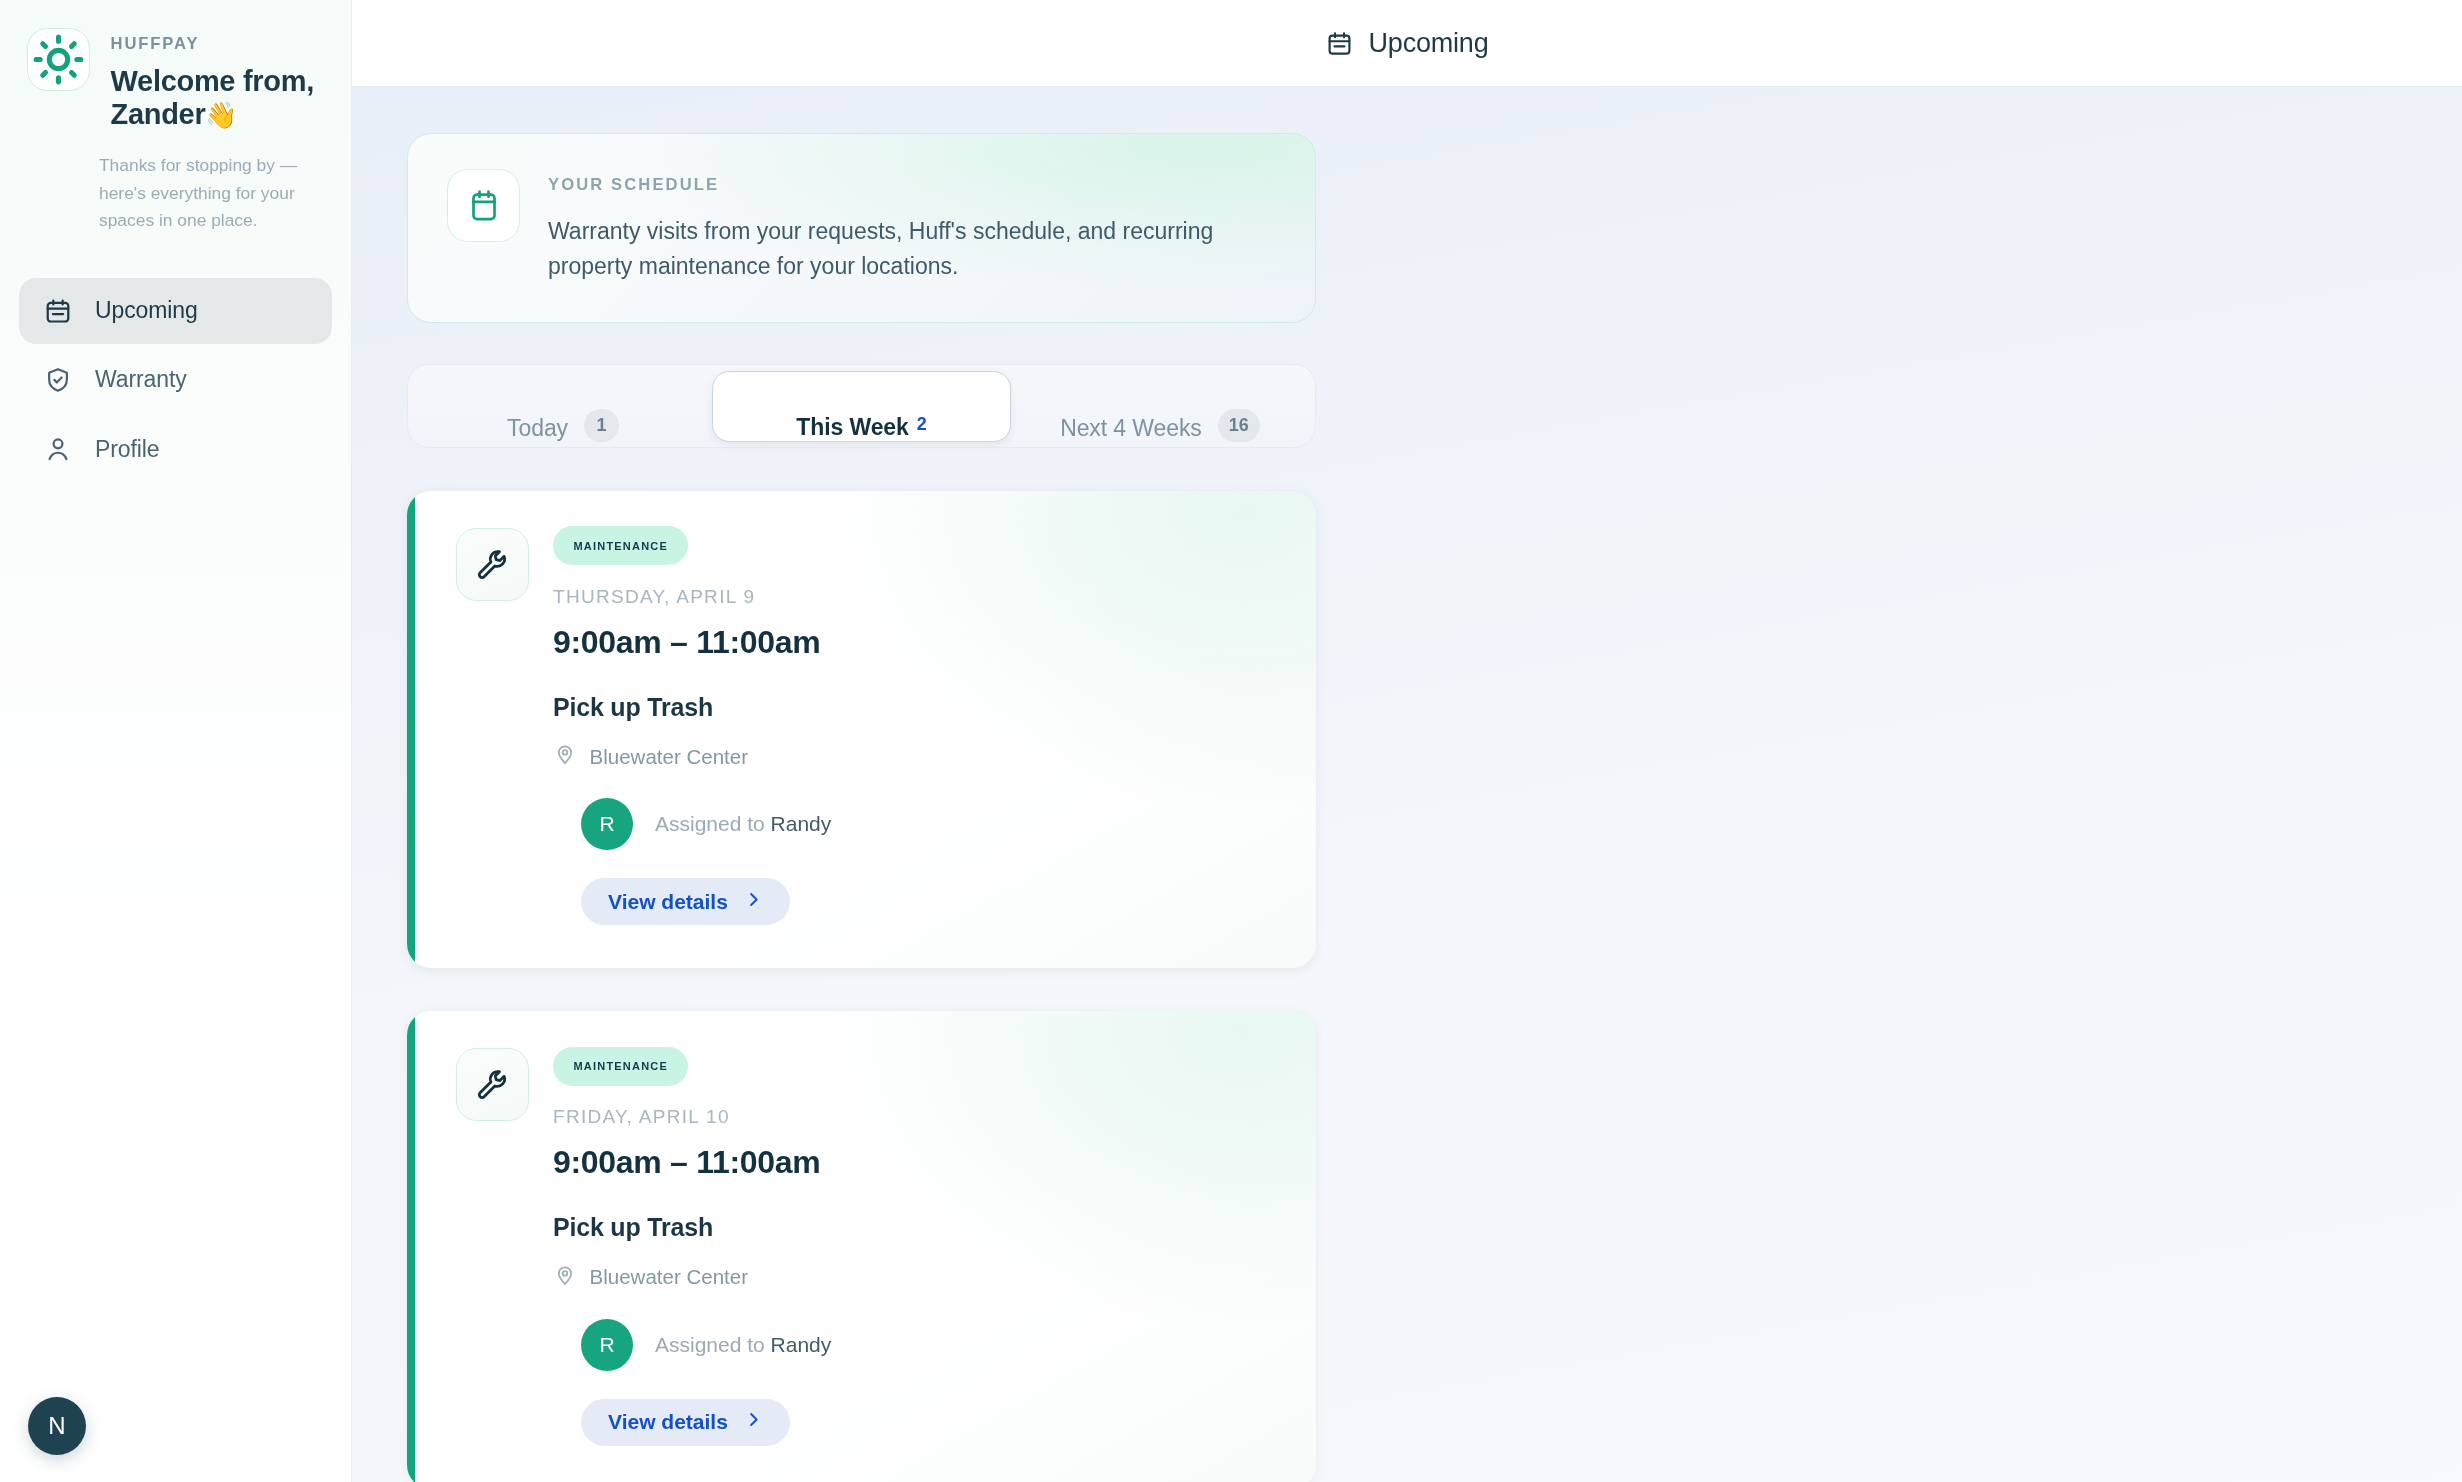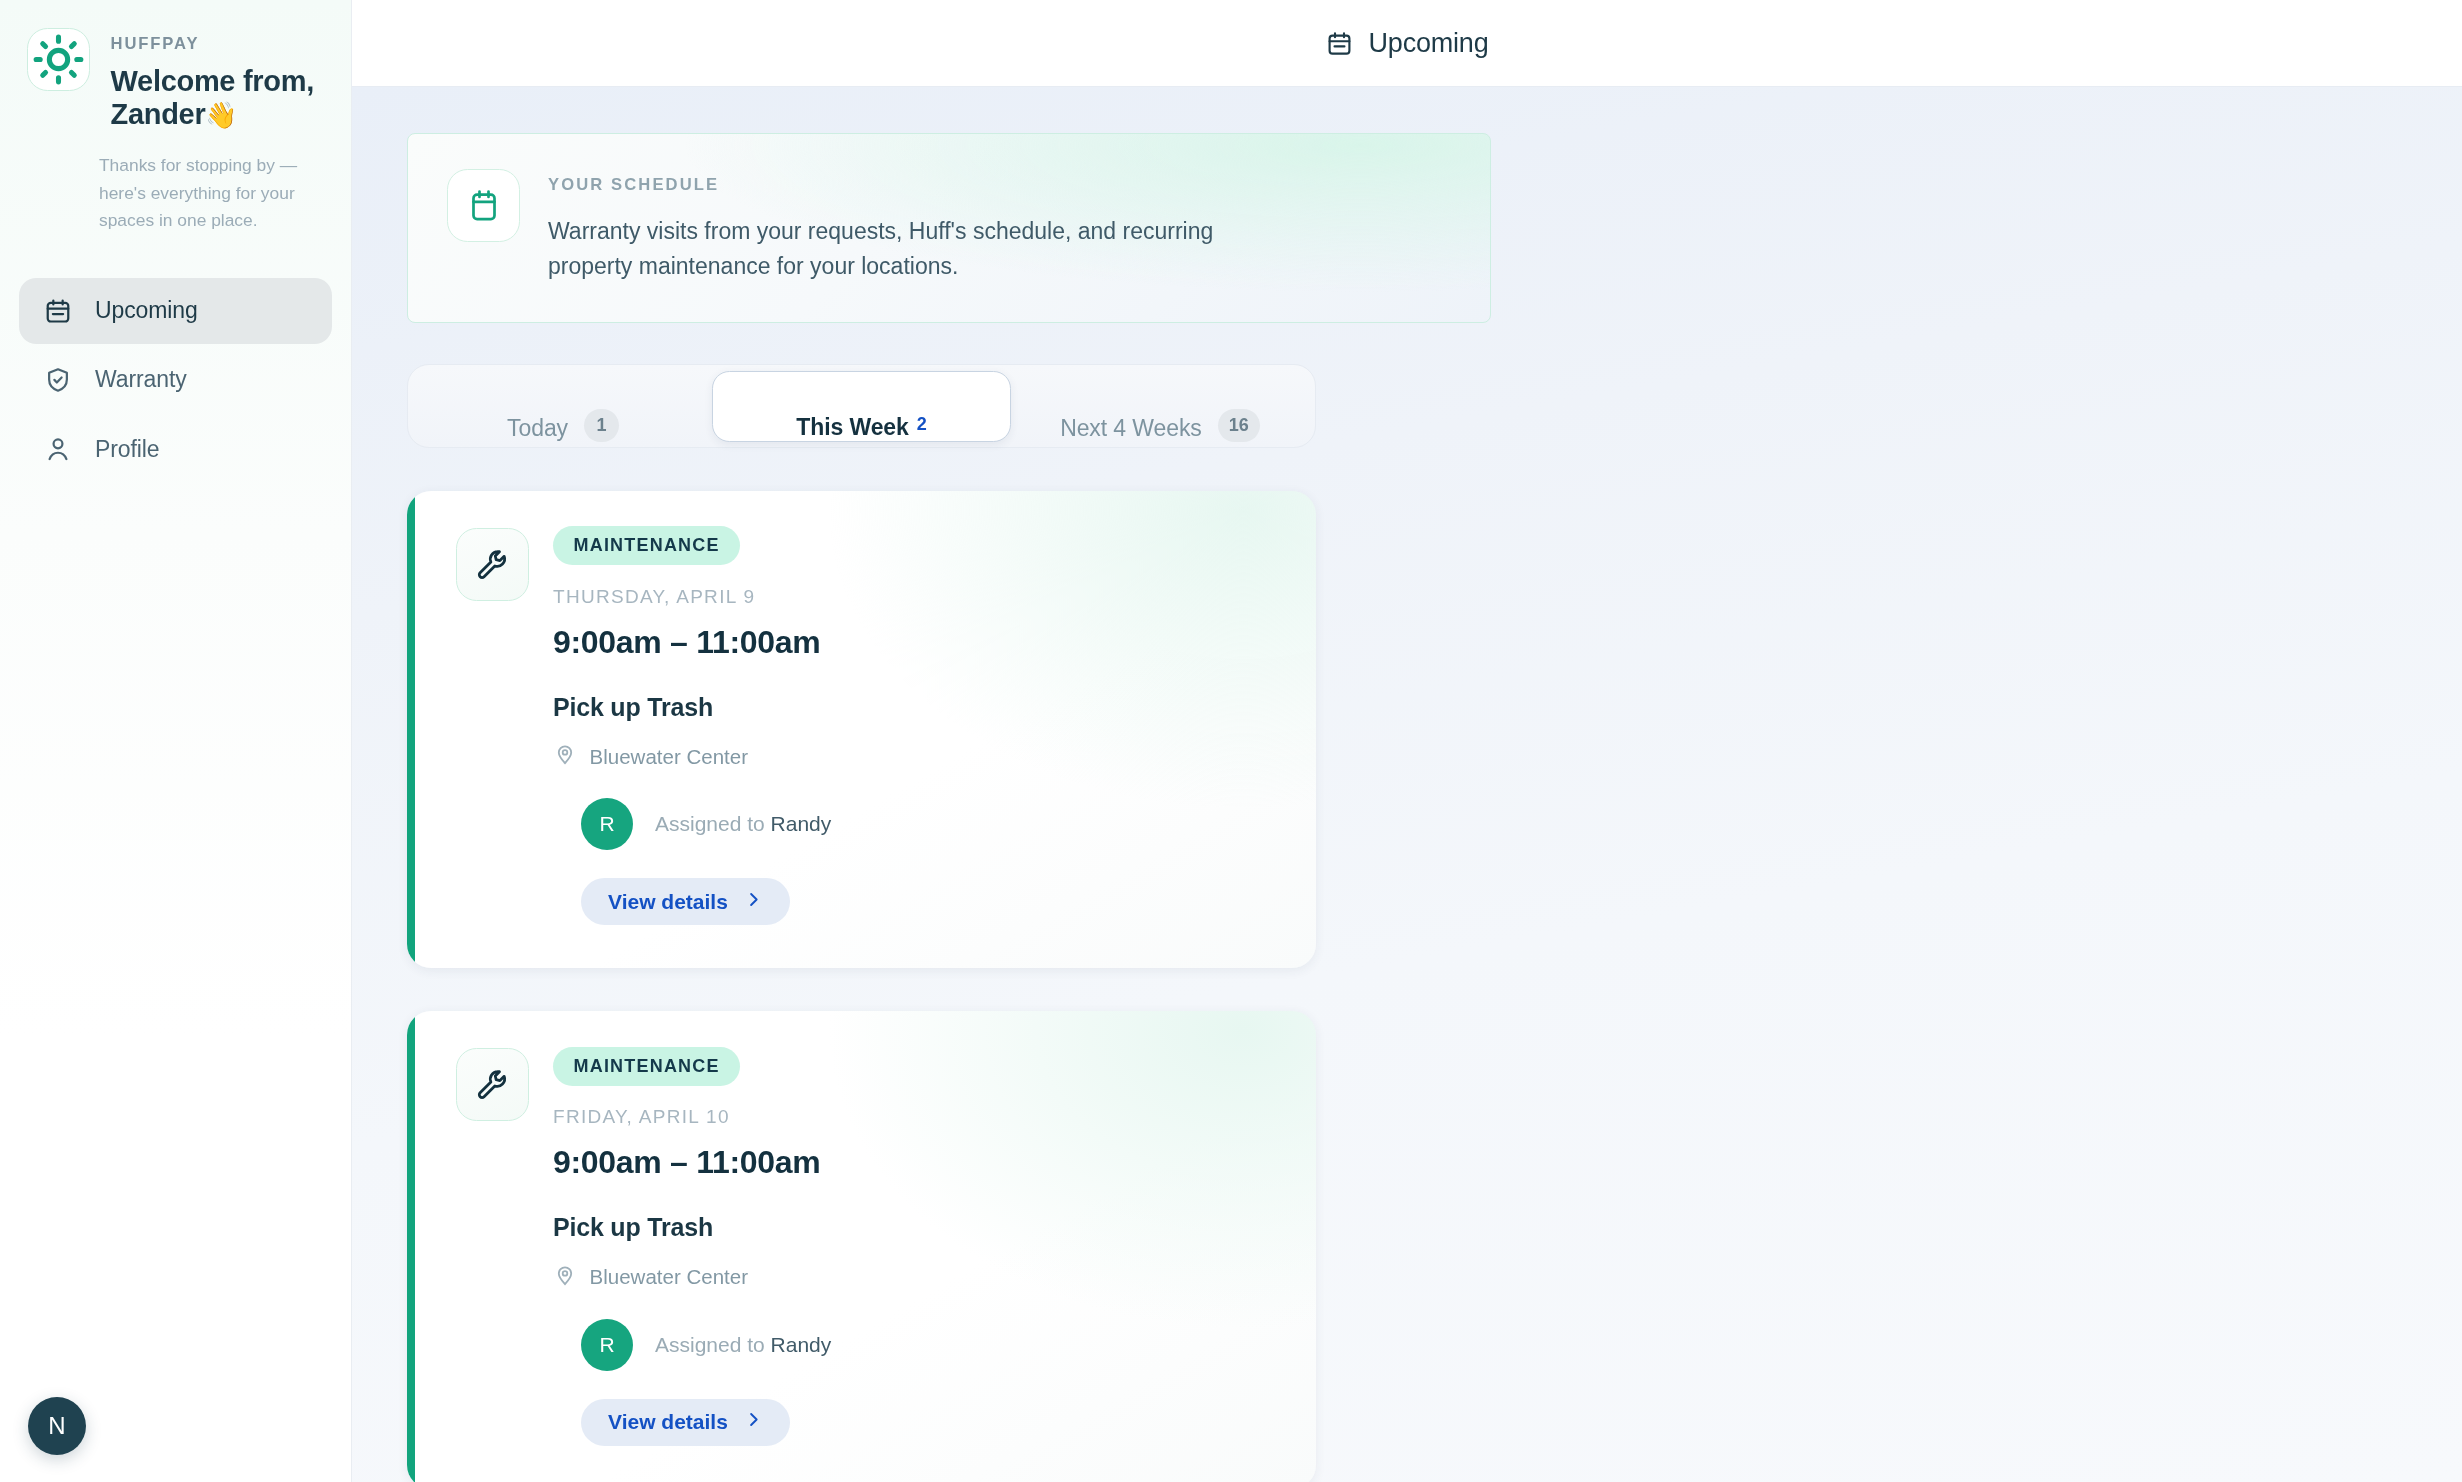--- a/index.html
+++ b/index.html
@@ -154,22 +154,22 @@
     background: linear-gradient(170deg, #e9eff8 0%, #eff3f9 30%, #f4f7fb 60%, #f7f9fc 100%);
     padding: 46px 0 0 55px;
     overflow: hidden;
   }
 
   .col { width: 909px; }
 
   
   .banner {
     position: relative;
-    width: 1084px;
-    border-radius: 8px;
+    width: 909px;
+    border-radius: 24px;
     border: 1.6px solid #cdeee2;
     background:
       radial-gradient(120% 150% at 88% 6%, #d9f5ea 0%, rgba(240,250,247,0) 52%),
       linear-gradient(135deg, #fafcfb 0%, #f6f9fb 45%, #eef3f9 100%);
     padding: 35px 39px 38px 39px;
     display: flex;
     gap: 28px;
     align-items: flex-start;
   }
 
@@ -299,21 +299,21 @@
   .card-body { flex: 1; padding-top: 3.2px; }
 
   .badge {
     display: inline-flex;
     align-items: center;
     height: 39px;
     padding: 0 20.5px;
     border-radius: 20px;
     background: #c9f4e4;
     color: #14394a;
-    font-size: 18px;
+    font-size: 11px;
     font-weight: 700;
     letter-spacing: 1.2px;
     text-transform: uppercase;
   }
 
   .card-date {
     margin-top: 20.5px;
     font-size: 19px;
     letter-spacing: 1.3px;
     color: #a7b6c0;

